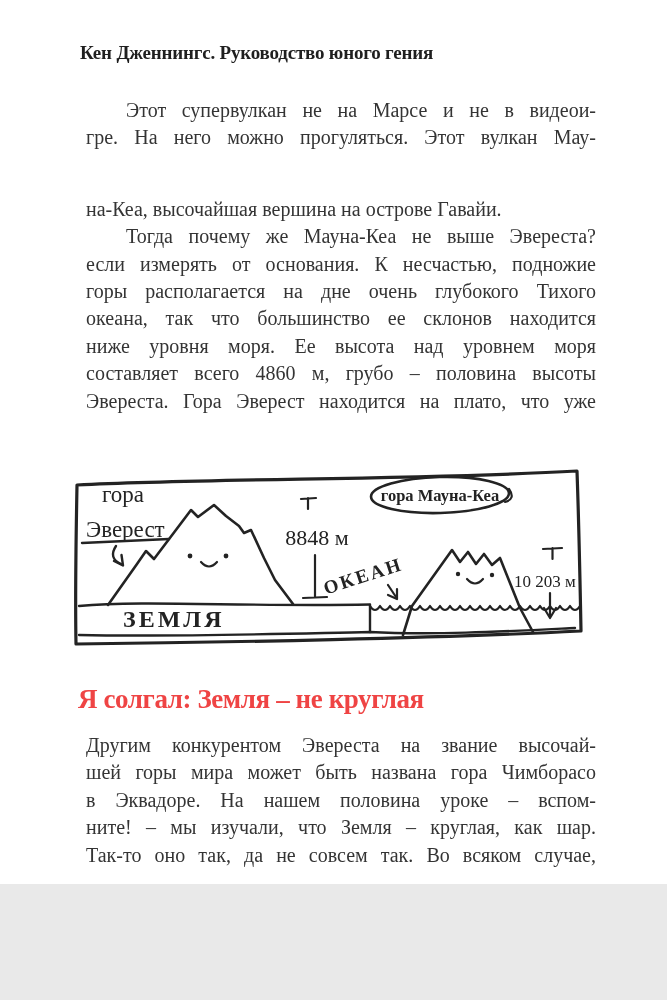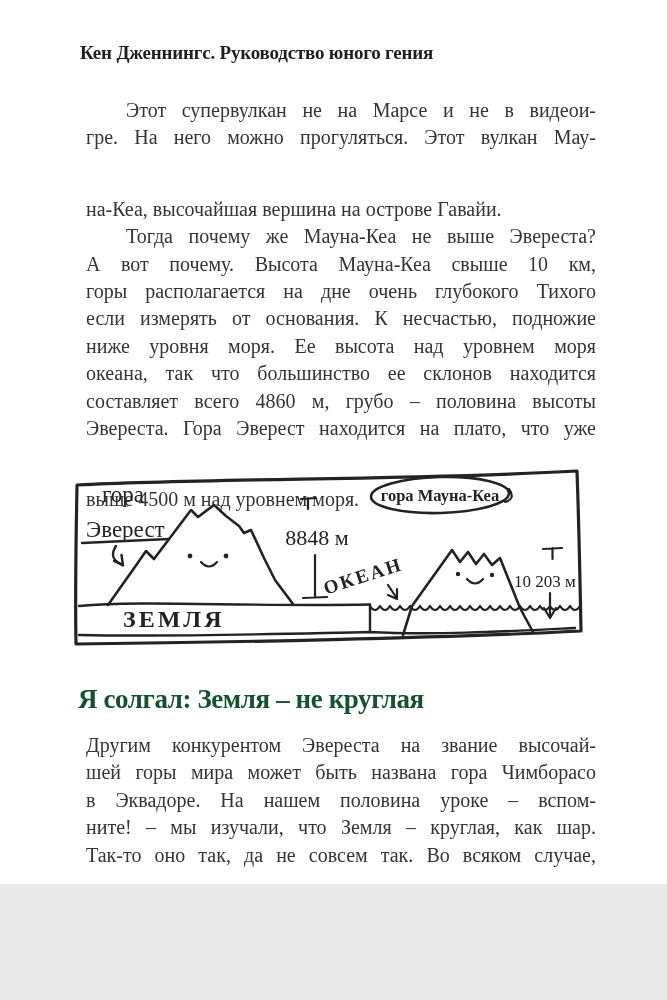--- a/index.html
+++ b/index.html
@@ -17,21 +17,21 @@
     position:absolute; left:86px; width:510px;
     font-size:20px; line-height:27.4px; color:#343434;
   }
   #body1{ top:97px; }
   #body2{ top:732px; }
   .tline{ text-align:justify; text-align-last:justify; }
   .tline-last{ text-align-last:left;margin-top:44px; }
   .indent-first .tline:first-child{ text-indent:40px; }
   .section-heading{
     position:absolute; left:78px; top:684px;
-    font-size:27px; font-weight:bold; color:#14532d; letter-spacing:-0.4px;
+    font-size:27px; font-weight:bold; color:#ef4444; letter-spacing:-0.4px;
     white-space:nowrap;
   }
   .figure-svg{ position:absolute; left:74px; top:468px; }
   .footer-svg{ position:absolute; left:0px; top:910px; }
   svg text{ font-family:"Liberation Serif", serif; fill:#232323; }
   .hand-stroke{ fill:none; stroke:#232323; stroke-linecap:round; stroke-linejoin:round; }
   .pagenum-text{
     font-weight:bold; fill:#ffffff; stroke:#2b2b2b; stroke-width:1.4px;
     paint-order:stroke fill;
   }
@@ -44,28 +44,26 @@
   <div class="running-header">Кен Дженнингс. Руководство юного гения</div>
 
   <div id="body1" class="body-block">
     <div class="para indent-first">
         <div class="tline">Этот супервулкан не на Марсе и не в видеои-</div>
         <div class="tline">гре. На него можно прогуляться. Этот вулкан Мау-</div>
         <div class="tline tline-last">на-Кеа, высочайшая вершина на острове Гавайи.</div>
       </div>
     <div class="para indent-first">
         <div class="tline">Тогда почему же Мауна-Кеа не выше Эвереста?</div>
-        <div class="tline">А вот почему. Высота Мауна-Кеа свыше 10 км,</div>
+        <div class="tline">если измерять от основания. К несчастью, подножие</div>
         <div class="tline">горы располагается на дне очень глубокого Тихого</div>
-        <div class="tline">если измерять от основания. К несчастью, подножие</div>
+        <div class="tline">океана, так что большинство ее склонов находится</div>
         <div class="tline">ниже уровня моря. Ее высота над уровнем моря</div>
-        <div class="tline">океана, так что большинство ее склонов находится</div>
         <div class="tline">составляет всего 4860 м, грубо – половина высоты</div>
         <div class="tline">Эвереста. Гора Эверест находится на плато, что уже</div>
-        <div class="tline tline-last">выше 4500 м над уровнем моря.</div>
       </div>
   </div>
 
   <svg class="figure-svg" width="517" height="186" viewBox="0 0 517 186">
 
     <path class="hand-stroke" stroke-width="3.2" d="M3,17 C140,10 350,12 503,3 C505,58 506,110 507,163 C370,170 150,174.5 2,176 C1,123 2,70 3,17 Z"></path>
 
     <path class="hand-stroke" stroke-width="2.4" d="M5,138 C70,132 170,139 296,136.5"></path>
     <path class="hand-stroke" stroke-width="2.4" d="M296,137 L296,164"></path>
     <path class="hand-stroke" stroke-width="2.4" d="M5,167 C100,169 200,166 296,164 C360,167.5 440,163 501,160"></path>

